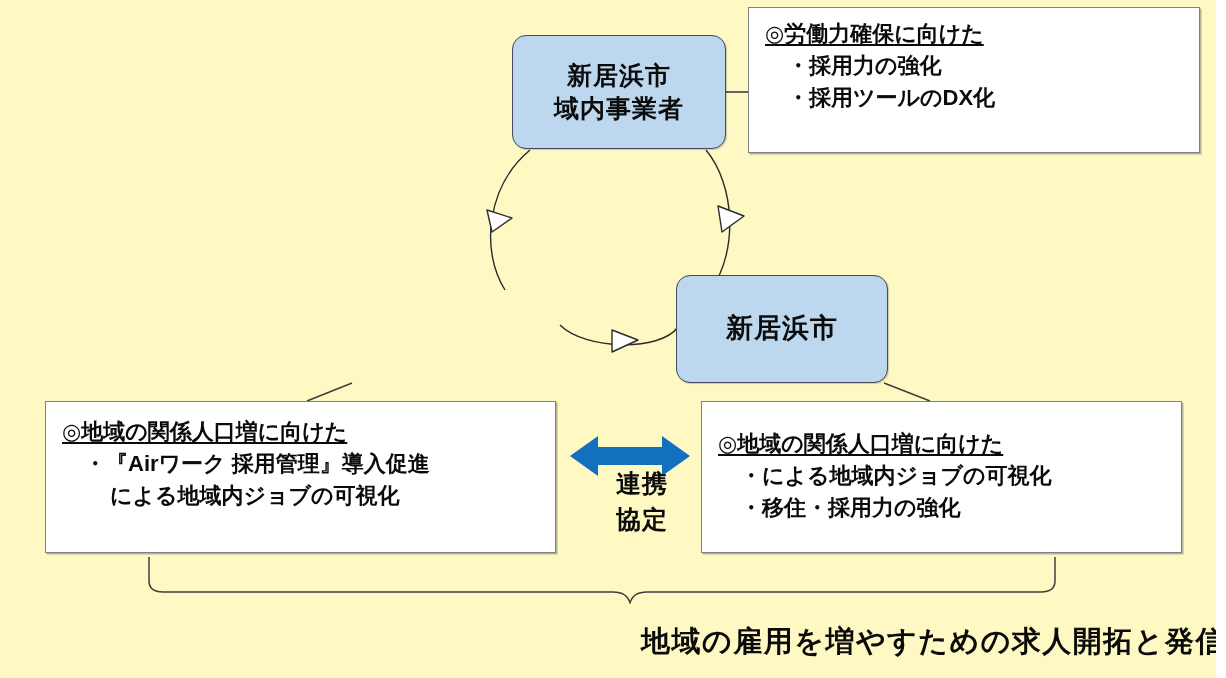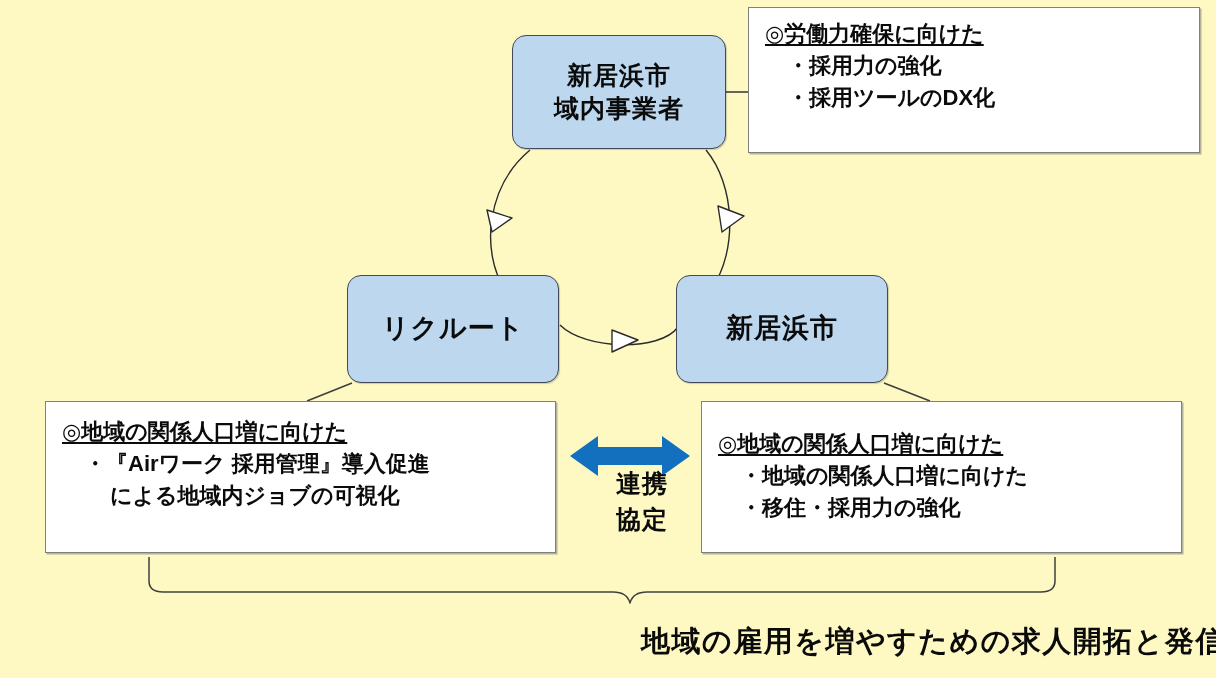--- a/index.html
+++ b/index.html
@@ -133,43 +133,40 @@
              Q 633,592 647,592 L 1041,592 Q 1055,592 1055,581 L 1055,557" fill="none" stroke="#3f3f3f" stroke-width="1.5" stroke-linejoin="round"></path>
   </svg>
 
   <div class="entity" id="entity-top">
     <div>
       <div>新居浜市</div>
       <div>域内事業者</div>
     </div>
   </div>
 
-  <div class="entity" id="entity-left">
-    <div>リクルート</div>
-  </div>
 
   <div class="entity" id="entity-right">
     <div>新居浜市</div>
   </div>
 
   <div class="note" id="note-top-right">
     <div class="line u">◎労働力確保に向けた</div>
     <div class="line indent">・採用力の強化</div>
     <div class="line indent">・採用ツールのDX化</div>
   </div>
 
   <div class="note" id="note-bottom-left">
     <div class="line u">◎地域の関係人口増に向けた</div>
     <div class="line indent">・『Airワーク 採用管理』導入促進</div>
     <div class="line indent2">による地域内ジョブの可視化</div>
   </div>
 
   <div class="note" id="note-bottom-right">
     <div class="line u">◎地域の関係人口増に向けた</div>
-    <div class="line indent">・地域の関係人口増に向けた</div>
+    <div class="line indent">・による地域内ジョブの可視化</div>
     <div class="line indent">・移住・採用力の強化</div>
   </div>
 
   <div id="pact-label">
     <div>連携</div>
     <div>協定</div>
   </div>
 
   <div id="bottom-caption">地域の雇用を増やすための求人開拓と発信</div>
 

